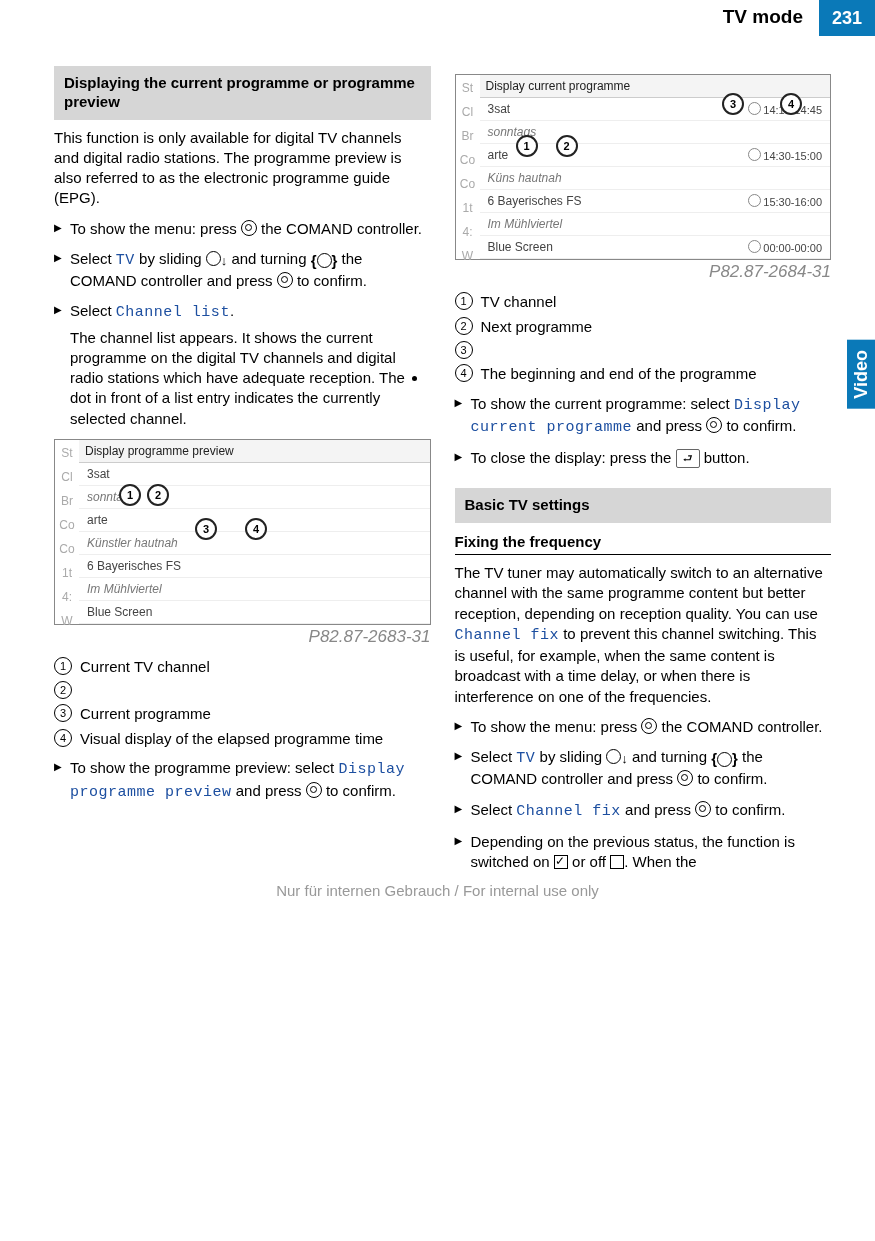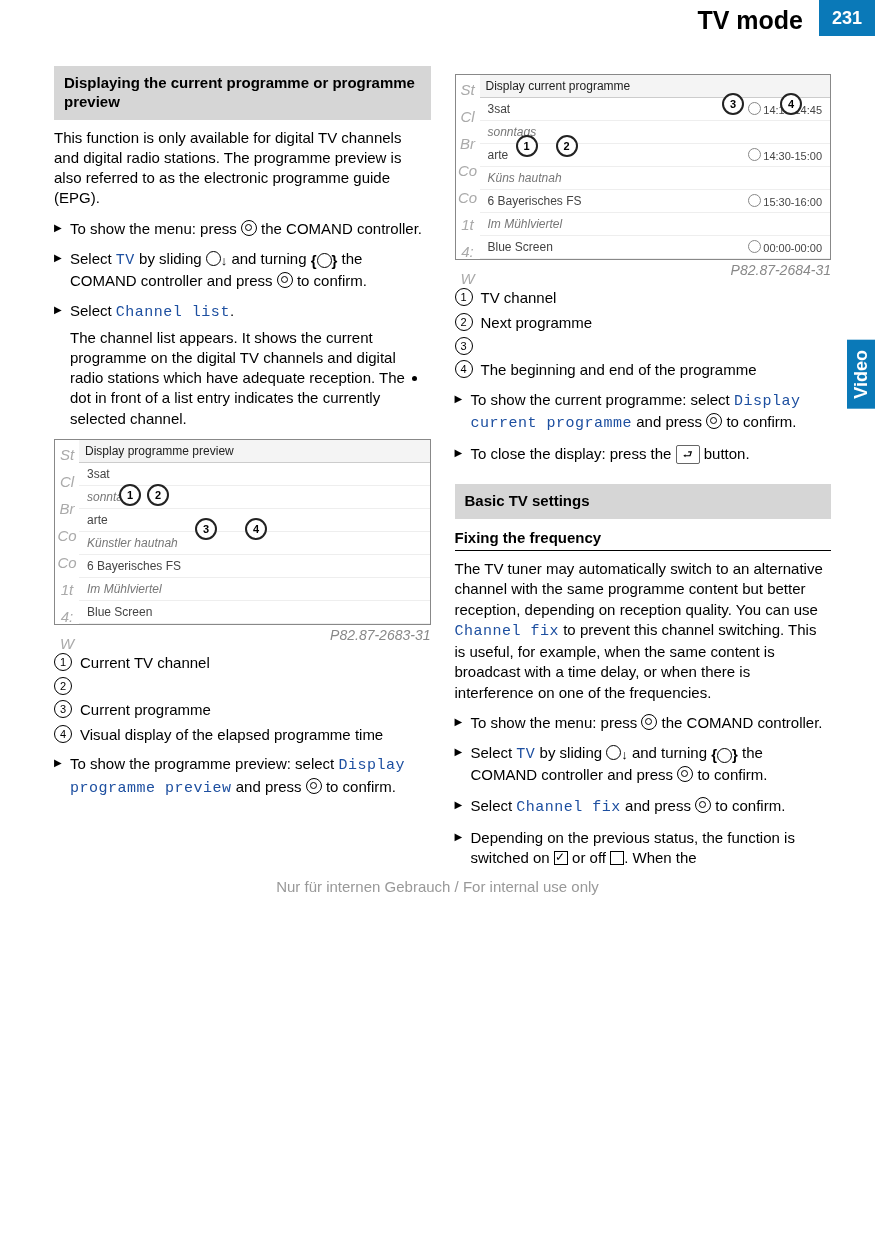--- a/index.html
+++ b/index.html
@@ -17,21 +17,21 @@
   }
   .header {
     display: flex;
     justify-content: flex-end;
     align-items: stretch;
     height: 36px;
     margin-bottom: 30px;
   }
   .header-title {
     font-weight: bold;
-    font-size: 25px;
+    font-size: 19px;
     padding: 6px 16px 0 0;
     color: #000;
   }
   .header-page {
     background: #0a79b8;
     color: #fff;
     font-weight: bold;
     font-size: 18px;
     width: 56px;
     display: flex;
@@ -161,35 +161,35 @@
   }
   .figure .row.nrm { font-style: normal; color: #444; align-items: center; }
   .figure .ann {
     position: absolute;
     width: 18px; height: 18px; border: 2px solid #222; border-radius: 50%;
     font-size: 11px; font-weight: bold; text-align: center; line-height: 18px;
     background: #fff;
     color: #000;
   }
   .fig-caption {
-    text-align: right; font-size: 14px; color: #888;
+    text-align: right; font-size: 17px; color: #888;
     margin-bottom: 10px; font-style: italic;
   }
   .sub-header {
     font-weight: bold;
     border-bottom: 1px solid #000;
     padding-bottom: 4px;
     margin: 10px 0 8px 0;
   }
   .sidebar-stub {
     position: absolute;
     left: 0; top: 0; bottom: 0; width: 24px;
-    font-size: 15px; color: #aaa;
+    font-size: 12px; color: #aaa;
     display: flex; flex-direction: column; align-items: center;
-    padding-top: 6px; gap: 10px; font-style: italic;
+    padding-top: 6px; gap: 10px;
   }
   .sidebar-stub span { transform: rotate(0); }
   .footer {
     text-align: center;
     color: #999;
     font-size: 15px;
     font-family: Arial, sans-serif;
   }
   .time { font-size: 11px; }
   .clock {

